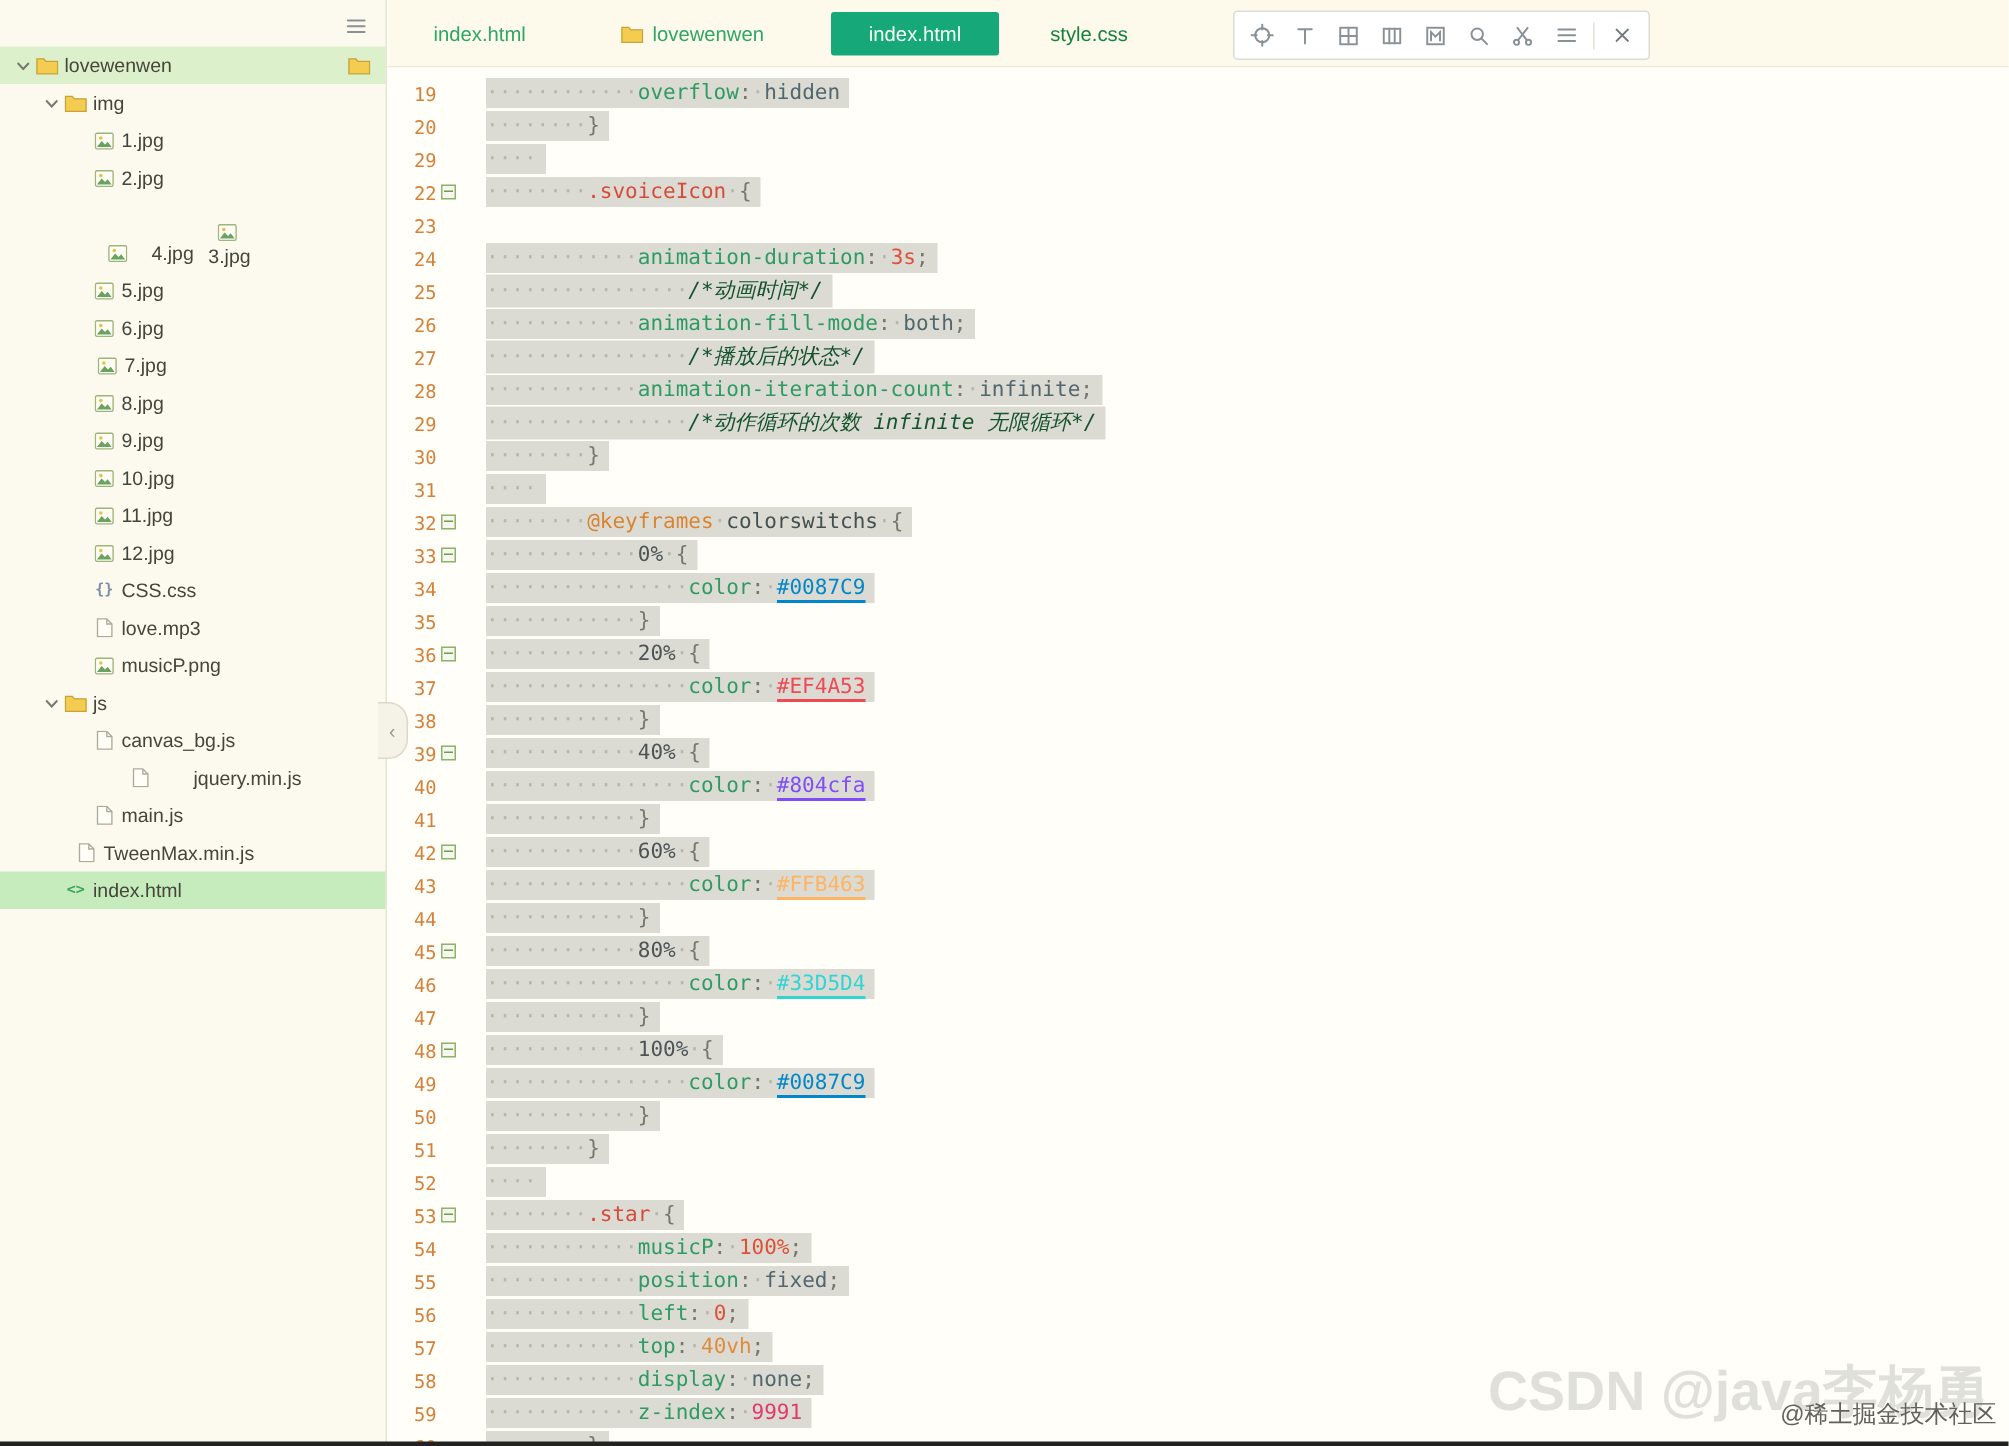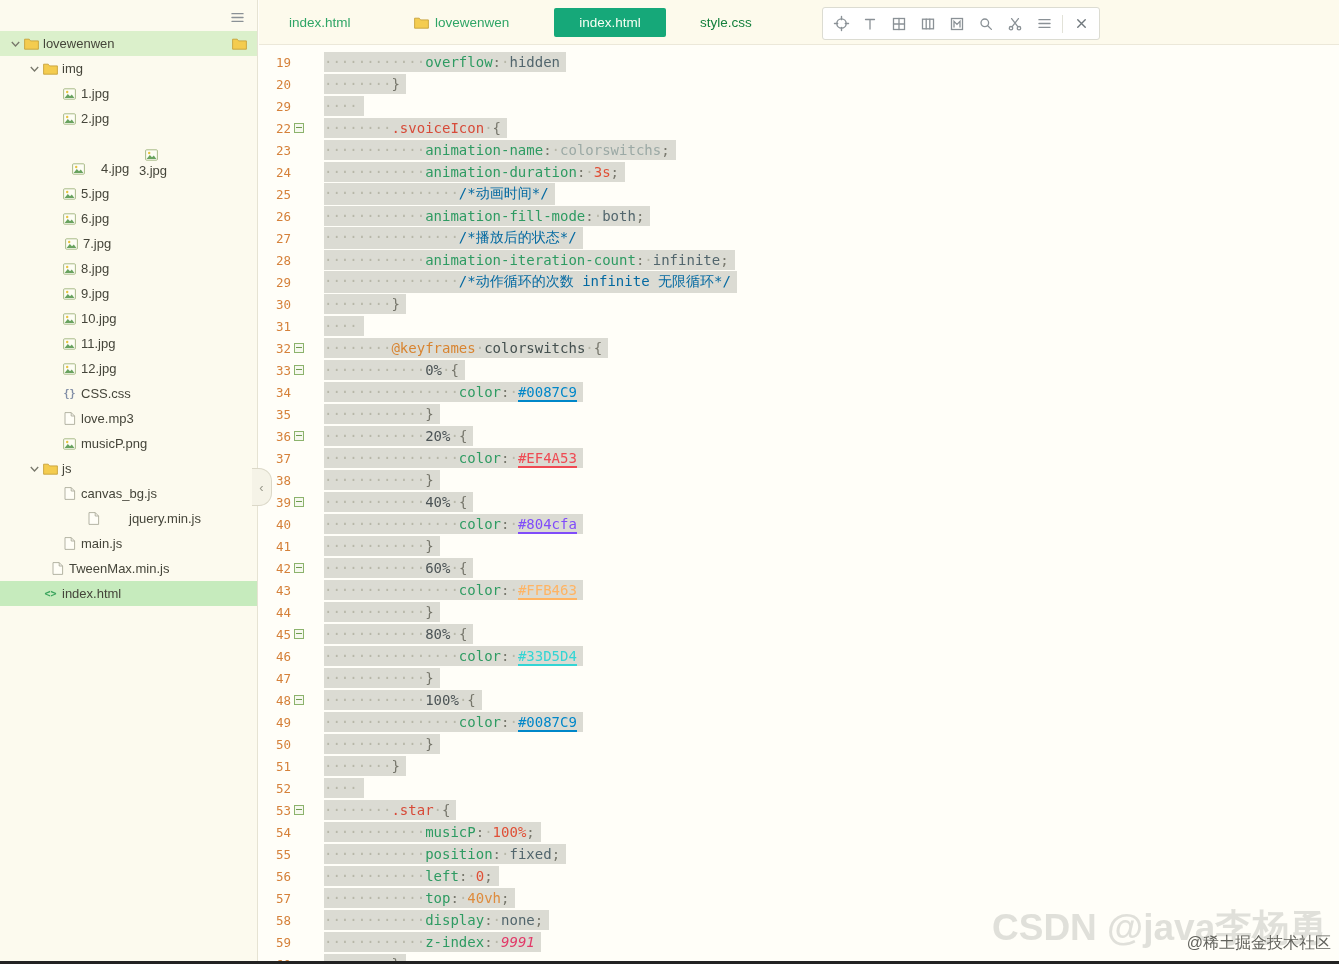--- a/index.html
+++ b/index.html
@@ -56,25 +56,25 @@
   .foldbox::after{content:"";position:absolute;left:1px;right:1px;top:3px;border-top:1px solid #6F9C50;}
   .ct{margin-left:2px;font:14px "DejaVu Sans Mono",monospace;white-space:pre;padding-left:16px;}
   .code-sel{display:inline-block;background:#DBDBD3;padding:2px 6px 2px 0;}
   .tk-ws{color:#B7B7A9;}
   .tk-p{color:#2E9B62;}
   .tk-pu{color:#77776C;}
   .tk-v{color:#52666D;}
   .tk-vid{color:#9BA9A5;}
   .tk-num{color:#E04F36;}
   .tk-num2{color:#DE8B3C;}
-  .tk-num3{color:#E23A68;font-style:italic;}
+  .tk-num3{color:#E23A68;}
   .tk-at{color:#D88430;}
   .tk-id{color:#44504F;}
   .tk-pct{color:#4C5456;}
-  .tk-com{color:#0369a1;}
+  .tk-com{color:#14532d;font-style:italic;}
   .tk-selr{color:#D74A38;}
   .tk-hex{border-bottom:2px solid currentColor;}
   
   .wm-large{position:absolute;left:992px;top:903px;font:700 37px "Liberation Sans",sans-serif;
     color:rgba(222,222,216,0.95);white-space:nowrap;z-index:8;pointer-events:none;}
   .wm-small{position:absolute;right:8px;top:933px;font:16px "Liberation Sans",sans-serif;
     color:#62625C;white-space:nowrap;z-index:9;pointer-events:none;}
   .bottom-edge{position:absolute;left:0;bottom:0;width:100%;height:3px;background:#222;z-index:10;}
 </style>
 </head>
@@ -434,21 +434,20 @@
       <div class="line">
         <span class="ln">22</span>
         <span class="fold">
           <i class="foldbox"></i>
         </span>
         <span class="ct"><span class="code-sel"><span class="tk-ws">········</span><span class="tk-selr">.svoiceIcon</span><span class="tk-ws">·</span><span class="tk-pu">{</span></span></span>
       </div>
       <div class="line">
         <span class="ln">23</span>
         <span class="fold"></span>
-        <span class="ct"><span class="code-sel"><span class="tk-ws">············</span><span class="tk-p">animation-name</span><span class="tk-pu">:</span><span class="tk-ws">·</span><span class="tk-vid">colorswitchs</span><span class="tk-pu">;</span></span></span>
       </div>
       <div class="line">
         <span class="ln">24</span>
         <span class="fold"></span>
         <span class="ct"><span class="code-sel"><span class="tk-ws">············</span><span class="tk-p">animation-duration</span><span class="tk-pu">:</span><span class="tk-ws">·</span><span class="tk-num">3s</span><span class="tk-pu">;</span></span></span>
       </div>
       <div class="line">
         <span class="ln">25</span>
         <span class="fold"></span>
         <span class="ct"><span class="code-sel"><span class="tk-ws">················</span><span class="tk-com">/*动画时间*/</span></span></span>

